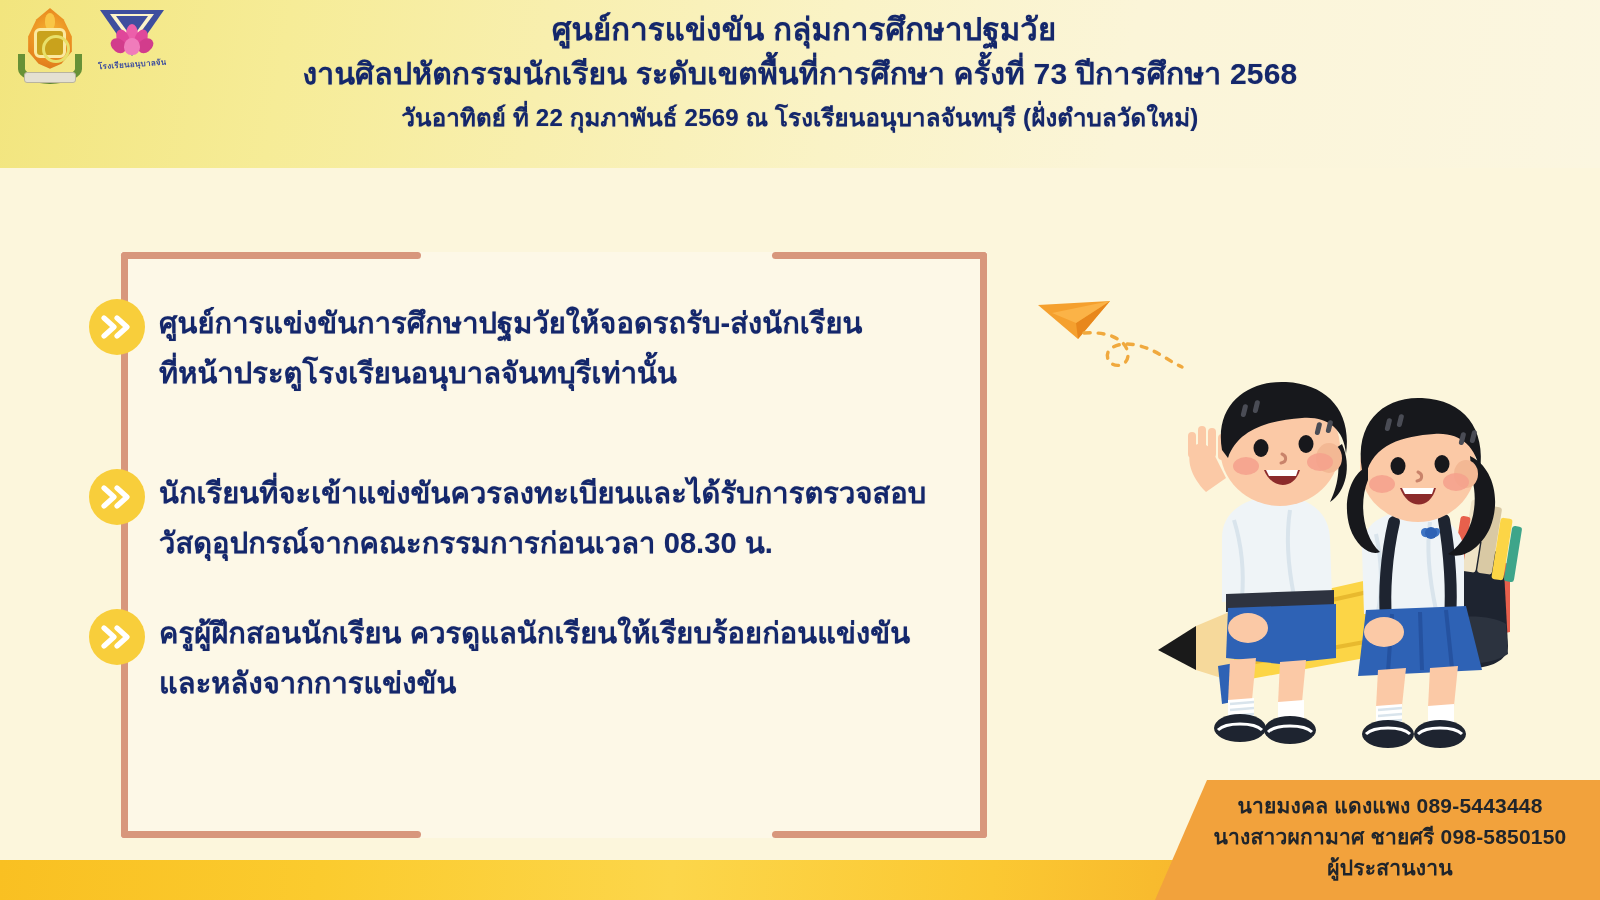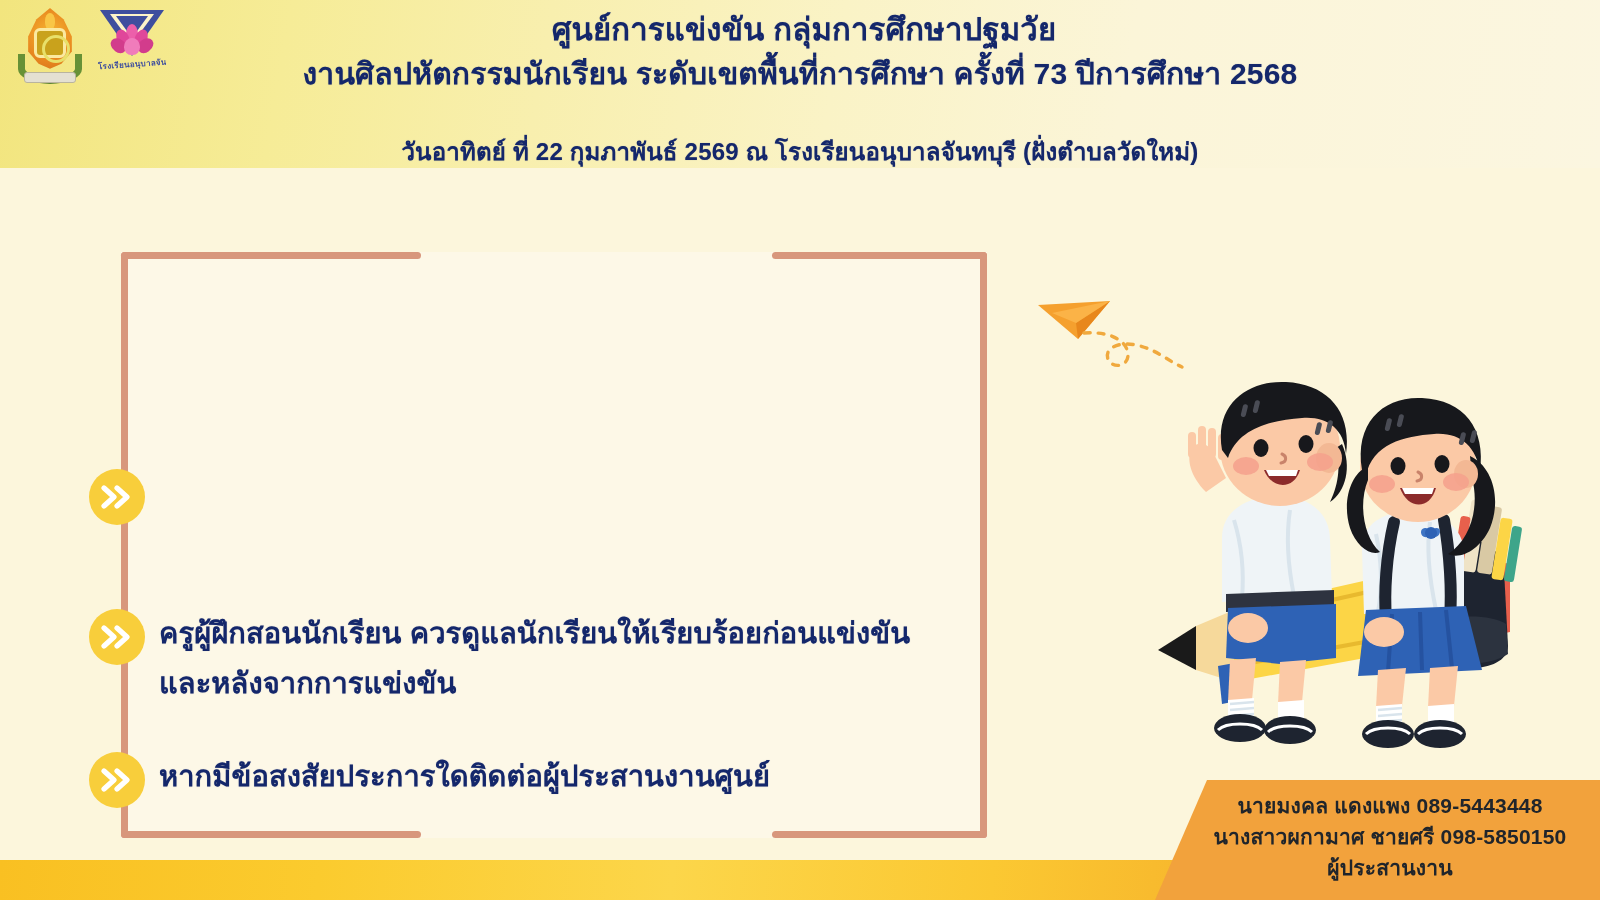--- a/index.html
+++ b/index.html
@@ -128,21 +128,21 @@
 
   .titles {
     position:absolute; left:0; right:0; top:10px;
     text-align:center;
     color:#14276B;
     font-weight:bold;
     text-shadow:0 0 1px rgba(20,39,107,.35);
   }
   .title-1 { font-size:31px; line-height:40px; letter-spacing:.2px;margin-left:8px; }
   .title-2 { font-size:30px; line-height:48px; letter-spacing:.2px; }
-  .title-3 { font-size:24px; line-height:40px; letter-spacing:.2px;margin-top:34px; }
+  .title-3 { font-size:24px; line-height:40px; letter-spacing:.2px; }
 
   
   .frame {
     position:absolute;
     left:121px; top:252px;
     width:866px; height:586px;
     background:#FDF8E7;
   }
   .fr-line { position:absolute; background:#D8977C; border-radius:4px; }
   .fr-top-l    { left:0;    top:0;    width:300px; height:7px; }
@@ -259,54 +259,59 @@
   <div class="frame">
     <div class="fr-line fr-top-l"></div>
     <div class="fr-line fr-top-r"></div>
     <div class="fr-line fr-bot-l"></div>
     <div class="fr-line fr-bot-r"></div>
     <div class="fr-line fr-left"></div>
     <div class="fr-line fr-right"></div>
 
     <div class="bullets">
 
+      <div class="bullet b1">
+        <div class="chev">
+          <svg width="34" height="26" viewBox="0 0 34 26" aria-hidden="true">
+            <path d="M4 4 L14 13 L4 22" fill="none" stroke="#FFFFFF" stroke-width="5.2" stroke-linecap="round" stroke-linejoin="round"></path>
+            <path d="M17 4 L27 13 L17 22" fill="none" stroke="#FFFFFF" stroke-width="5.2" stroke-linecap="round" stroke-linejoin="round"></path>
+          </svg>
+        </div>
+        <div class="btext">
+          <span>ศูนย์การแข่งขันการศึกษาปฐมวัยให้จอดรถรับ-ส่งนักเรียน</span>
+          <span>ที่หน้าประตูโรงเรียนอนุบาลจันทบุรีเท่านั้น</span>
+        </div>
+      </div>
 
       <div class="bullet b2">
         <div class="chev">
           <svg width="34" height="26" viewBox="0 0 34 26" aria-hidden="true">
             <path d="M4 4 L14 13 L4 22" fill="none" stroke="#FFFFFF" stroke-width="5.2" stroke-linecap="round" stroke-linejoin="round"></path>
             <path d="M17 4 L27 13 L17 22" fill="none" stroke="#FFFFFF" stroke-width="5.2" stroke-linecap="round" stroke-linejoin="round"></path>
           </svg>
         </div>
+        <div class="btext">
+          <span>นักเรียนที่จะเข้าแข่งขันควรลงทะเบียนและได้รับการตรวจสอบ</span>
+          <span>วัสดุอุปกรณ์จากคณะกรรมการก่อนเวลา 08.30 น.</span>
+        </div>
       </div>
 
       <div class="bullet b3">
         <div class="chev">
           <svg width="34" height="26" viewBox="0 0 34 26" aria-hidden="true">
             <path d="M4 4 L14 13 L4 22" fill="none" stroke="#FFFFFF" stroke-width="5.2" stroke-linecap="round" stroke-linejoin="round"></path>
             <path d="M17 4 L27 13 L17 22" fill="none" stroke="#FFFFFF" stroke-width="5.2" stroke-linecap="round" stroke-linejoin="round"></path>
           </svg>
         </div>
         <div class="btext">
           <span>ครูผู้ฝึกสอนนักเรียน ควรดูแลนักเรียนให้เรียบร้อยก่อนแข่งขัน</span>
           <span>และหลังจากการแข่งขัน</span>
         </div>
       </div>
 
-      <div class="bullet b4">
-        <div class="chev">
-          <svg width="34" height="26" viewBox="0 0 34 26" aria-hidden="true">
-            <path d="M4 4 L14 13 L4 22" fill="none" stroke="#FFFFFF" stroke-width="5.2" stroke-linecap="round" stroke-linejoin="round"></path>
-            <path d="M17 4 L27 13 L17 22" fill="none" stroke="#FFFFFF" stroke-width="5.2" stroke-linecap="round" stroke-linejoin="round"></path>
-          </svg>
-        </div>
-        <div class="btext">
-          <span>หากมีข้อสงสัยประการใดติดต่อผู้ประสานงานศูนย์</span>
-        </div>
-      </div>
 
     </div>
   </div>
 
   <div class="plane">
     <svg width="170" height="100" viewBox="0 0 170 100" aria-hidden="true">
       <path d="M6 22 L78 18 L46 56 Z" fill="#F5A02E"></path>
       <path d="M78 18 L46 56 L44 40 Z" fill="#E8871C"></path>
       <path d="M78 18 L44 40 L20 30 Z" fill="#FBB347"></path>
       <g fill="none" stroke="#F0A93E" stroke-width="3.4" stroke-linecap="round" stroke-dasharray="6 8">

